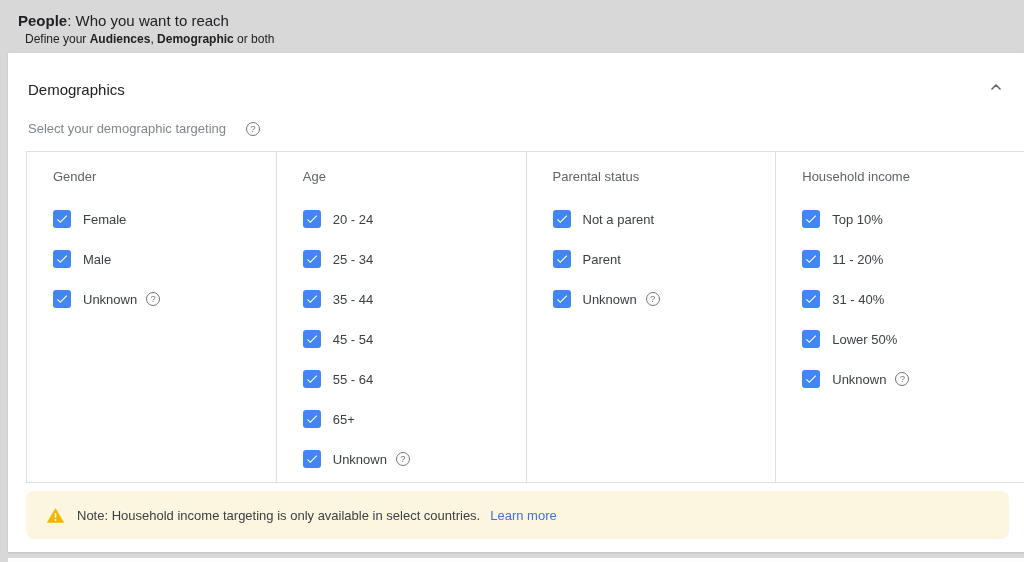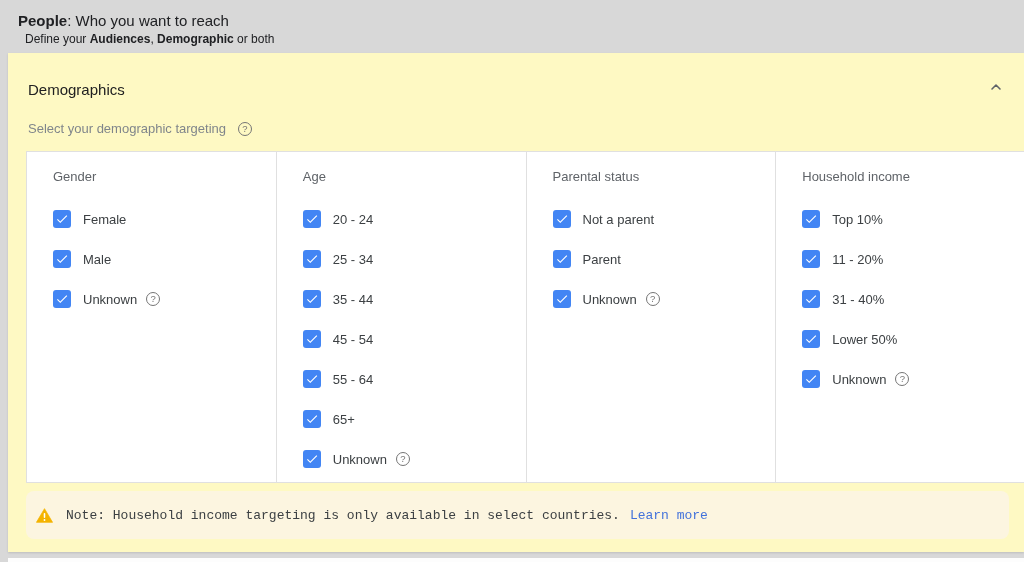--- a/index.html
+++ b/index.html
@@ -18,36 +18,36 @@
     padding: 11px 0 0 18px;
   }
   .step-title { font-size: 15px; color: #202124; line-height: 19px; }
   .step-title b { font-weight: bold; }
   .step-sub { font-size: 12px; color: #202124; line-height: 16px; margin-top: 1px; margin-left: 7px; }
   .step-sub b { font-weight: bold; }
 
   
   .card {
     position: absolute; left: 8px; top: 53px; width: 1016px; height: 499px;
-    background: #fef9c3;
+    background: #ffffff;
     box-shadow: 0 1px 2px rgba(0,0,0,0.12);
   }
   .card-title {
     position: absolute; left: 20px; top: 28px;
     font-size: 15px; color: #212121;
   }
   .collapse-btn {
     position: absolute; right: 16px; top: 24px;
     width: 24px; height: 24px; cursor: pointer;
     display: flex; align-items: center; justify-content: center;
   }
   .card-sub {
     position: absolute; left: 20px; top: 68px;
     font-size: 13px; color: #80868b;
-    display: flex; align-items: center; gap: 12px;
+    display: flex; align-items: center; gap: 20px;
   }
 
   .help-icon {
     width: 14px; height: 14px; border: 1px solid #757575; border-radius: 50%;
     color: #757575; font-size: 9.5px; line-height: 12px;
     display: inline-flex; align-items: center; justify-content: center;
     flex: 0 0 auto;
   }
 
   
@@ -82,22 +82,22 @@
     margin-left: 12px; margin-right: 9px;
     font-size: 13px; color: #3c4043;
   }
 
   
   .note-bar {
     position: absolute; left: 18px; top: 438px;
     width: 983px; height: 48px;
     background: #fcf5e0; border-radius: 8px;
     display: flex; align-items: center;
-    padding-left: 10px;
-    font-size: 13px; color: #3c4043; font-family: Liberation Mono, monospace;
+    padding-left: 21px;
+    font-size: 13px; color: #3c4043;
   }
   .warn-icon { width: 17px; height: 15px; margin-right: 13px; flex: 0 0 auto; }
   .note-link { color: #4272db; margin-left: 10px; text-decoration: none; cursor: pointer; }
 
   
   .next-card-sliver {
     position: absolute; left: 8px; top: 558px; width: 1016px; height: 4px;
     background: #fdfdfd;
   }
 </style>

